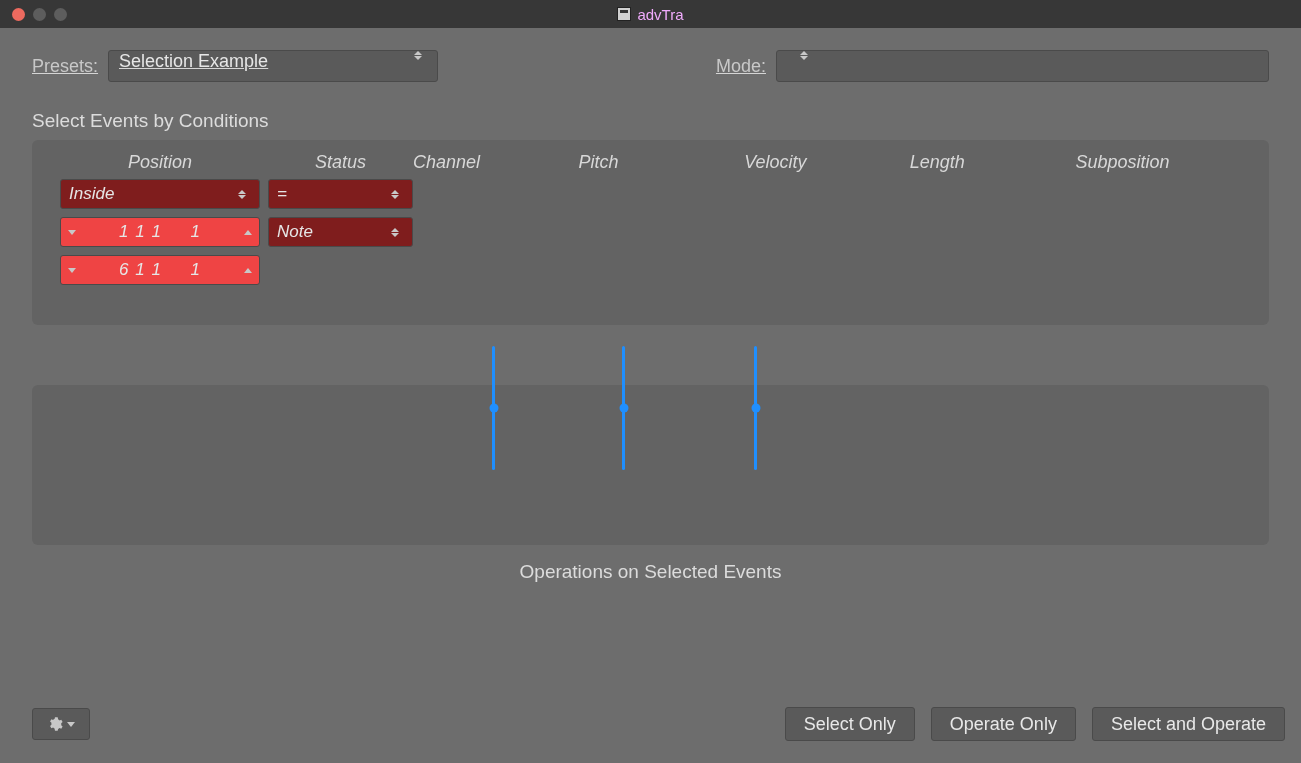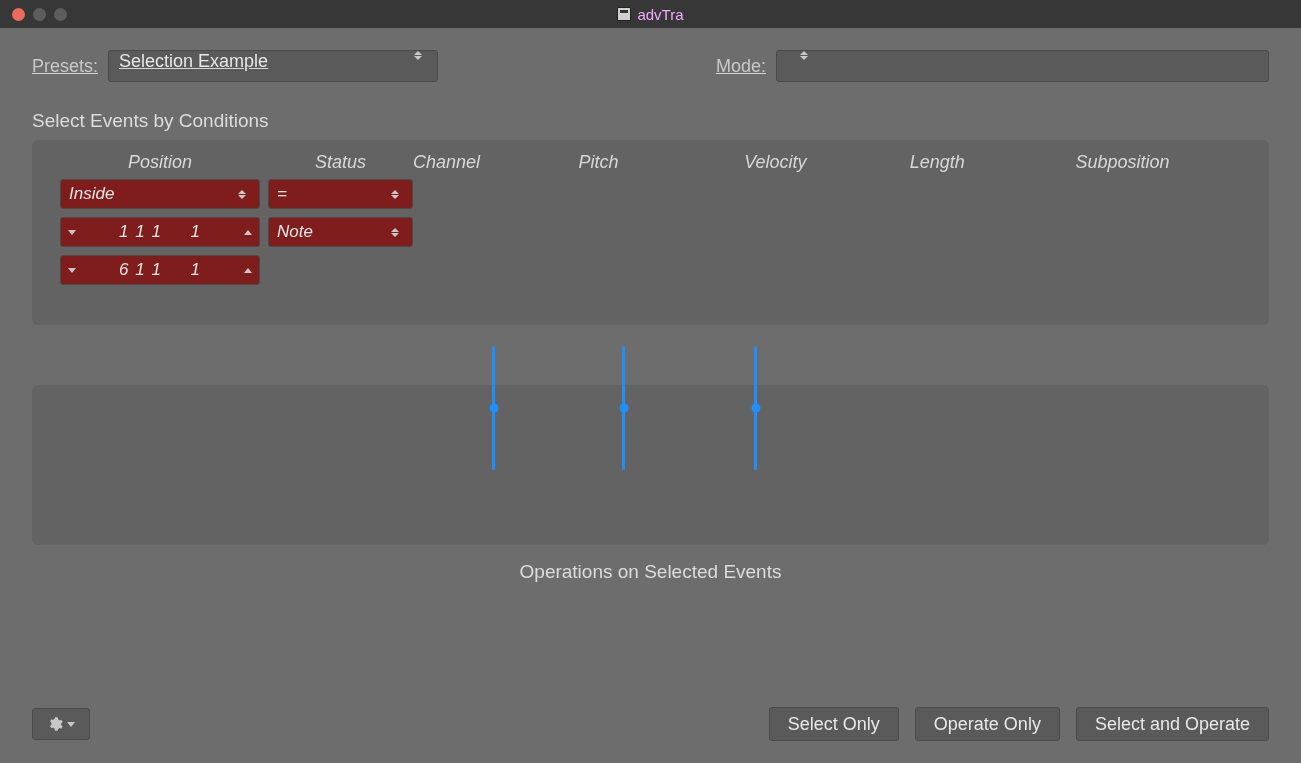--- a/index.html
+++ b/index.html
@@ -41,35 +41,35 @@
 
   .columns { display:flex;font-style:italic; }
   .col { flex:1; text-align:left;}
   .col.position { flex:0 0 200px; text-align:center;}
   .col.status { flex:0 0 145px; text-align:center; margin-left:8px;}
   .col-header { color:#d8d8d8; font-size:18px; margin-bottom:6px;}
   
   .small-dd { background:#7f1d1d; border:1px solid #4a4a4a; border-radius:3px; height:30px; display:flex; align-items:center; padding:0 8px; color:#e6e6e6; font-size:17px; cursor:default;}
   .small-dd .dd-text { flex:1; text-align:left; }
   
-  .num-field { background:#7f1d1d; border:1px solid #4a4a4a; border-radius:3px; height:30px; display:flex; align-items:center; color:#e6e6e6; font-size:17px; cursor:default; margin-top:8px;}
+  .num-field { background:#ef4444; border:1px solid #4a4a4a; border-radius:3px; height:30px; display:flex; align-items:center; color:#e6e6e6; font-size:17px; cursor:default; margin-top:8px;}
   .stepper-btn { width:22px; height:100%; display:flex; align-items:center; justify-content:center; cursor:default;}
   
   .stepper-btn.left .arrow { width:0;height:0;border-left:4px solid transparent;border-right:4px solid transparent;border-top:5px solid #c8c8c8;}
   .stepper-btn.right .arrow { width:0;height:0;border-left:4px solid transparent;border-right:4px solid transparent;border-bottom:5px solid #c8c8c8;}
   .num-val { flex:1; text-align:center; letter-spacing:1px;}
 
   
   .dividers { position:absolute; left:32px; right:32px; top: 340px; height:80px; pointer-events:none;}
   .divider { position:absolute; width:3px; background:#1f8fff; top:-22px; bottom:-22px; border-radius:2px;}
   .divider .dot { position:absolute; left:50%; top:50%; width:9px; height:9px; background:#1f8fff; border-radius:50%; transform:translate(-50%,-50%);}
   
   .ops-caption { text-align:center; font-size:19px; color:#dcdcdc; margin-top:16px;}
 
-  .footer { position:absolute; left:32px; right:32px; bottom:22px; display:flex; align-items:center;}
+  .footer { position:absolute; left:32px; right:16px; bottom:22px; display:flex; align-items:center;}
   .gear-btn { background:#5a5a5a; border:1px solid #4a4a4a; border-radius:3px; height:32px; width:58px; display:flex; align-items:center; justify-content:center; gap:4px; cursor:default;}
   .gear-icon svg { display:block;}
   .gear-btn .caret { width:0;height:0;border-left:4px solid transparent;border-right:4px solid transparent;border-top:5px solid #c8c8c8;}
   .spacer { flex:1;}
   .action-btn { background:#5a5a5a; border:1px solid #4a4a4a; border-radius:3px; height:34px; padding:0 18px; display:flex; align-items:center; color:#e8e8e8; font-size:18px; margin-left:16px; cursor:default;}
 </style>
 </head>
 <body>
 
 <div class="titlebar">

